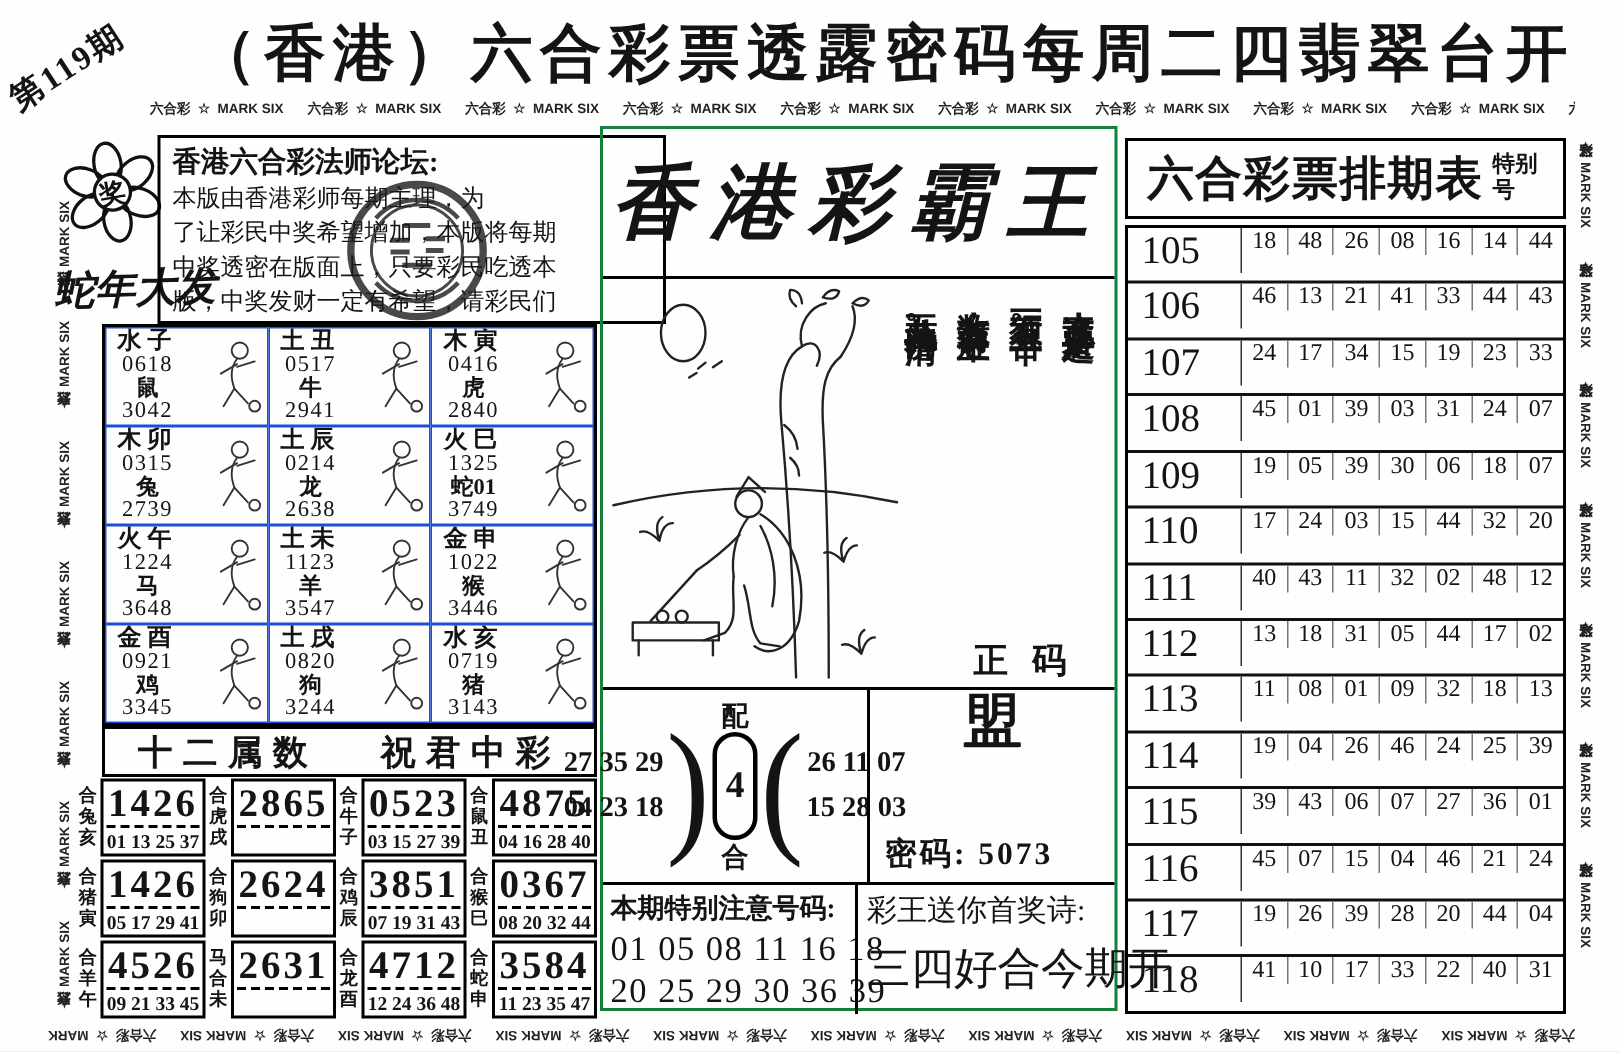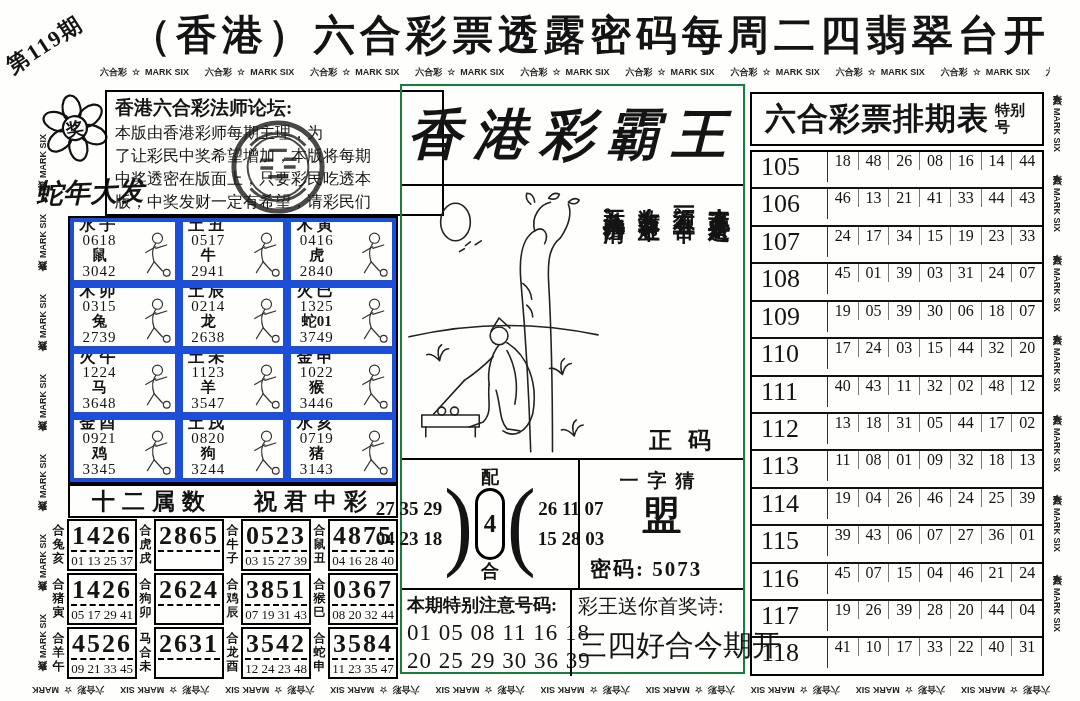--- a/index.html
+++ b/index.html
@@ -26,38 +26,38 @@
   .snake{position:absolute;left:36px;top:174px;width:132px;font-size:27px;font-weight:bold;
          font-style:italic;white-space:nowrap;transform:rotate(-2deg)}
   .forum{position:absolute;left:105px;top:90px;width:339px;height:126px;border:2px solid #000;
          padding:3px 8px;box-sizing:border-box}
   .forum-title{font-size:19px;font-weight:bold}
   .forum-body{font-size:16px;line-height:23px;text-align:justify}
   .stamp{position:absolute;left:122px;top:26px;width:98px;height:98px;opacity:.8}
 
   .zgrid{position:absolute;left:68px;top:216px;width:330px;height:268px;border:2px solid #000;
          box-sizing:border-box;display:grid;grid-template-columns:repeat(3,1fr);grid-template-rows:repeat(4,1fr)}
-  .zcell{border:4px solid #1d4ed8;display:flex;align-items:flex-end;padding:1px 2px;gap:16px;overflow:hidden;box-sizing:border-box}
+  .zcell{border:1px solid #1d4ed8;display:flex;align-items:center;padding:1px 2px;gap:16px;overflow:hidden;box-sizing:border-box}
   .zc-text{width:56%;text-align:center;line-height:1.02}
   .zc-stem{font-size:16px;font-weight:bold;letter-spacing:4px}
   .zc-num{font-size:15px;letter-spacing:1px}
   .zc-animal{font-size:15px;font-weight:bold}
   .zc-art{width:40%;height:90%}
 
   .pair-header{position:absolute;left:68px;top:484px;width:330px;height:34px;border:2px solid #000;
                box-sizing:border-box;display:flex;align-items:center;justify-content:center;gap:42px;
                font-size:23px;font-weight:bold;letter-spacing:7px}
   .pair-table{position:absolute;left:50px;top:518px;width:348px;height:160px;display:grid;grid-template-rows:repeat(3,1fr)}
   .prow{display:grid;grid-template-columns:repeat(4,1fr)}
   .pg{display:flex;align-items:stretch;padding:1px 0}
   .pg-label{width:17px;font-size:12px;font-weight:bold;line-height:1.15;display:flex;flex-direction:column;
             align-items:center;justify-content:center}
   .pg-body{flex:1;border:2px solid #000000;display:flex;flex-direction:column;box-sizing:border-box}
   .pg-big{font-size:26px;font-weight:bold;text-align:center;letter-spacing:2px;line-height:29px;flex:1}
-  .pg-small{font-size:13px;font-weight:normal;text-align:center;height:17px;line-height:17px;
+  .pg-small{font-size:13px;font-weight:bold;text-align:center;height:17px;line-height:17px;
             border-top:2px dashed #000;margin:0 2px;white-space:nowrap}
 
   
   .middle{position:absolute;left:400px;top:84px;width:345px;height:590px;border:2px solid #15803d;box-sizing:border-box}
   .m-title{height:98px;border-bottom:2px solid #000;display:flex;align-items:center;justify-content:center;
            font-size:54px;font-weight:bold;font-style:italic;letter-spacing:12px;white-space:nowrap}
   .m-content{position:relative;height:272px;border-bottom:2px solid #000}
   .illus{position:absolute;left:2px;top:0;width:198px;height:268px}
   .poem{position:absolute;right:6px;top:6px;height:232px;writing-mode:vertical-rl;text-orientation:upright;
         font-size:22px;font-weight:bold;letter-spacing:2px;line-height:35px}
@@ -597,22 +597,22 @@
         <div class="pg">
           <div class="pg-label">马<br>合<br>未</div>
           <div class="pg-body">
             <div class="pg-big">2631</div>
             <div class="pg-small"></div>
           </div>
         </div>
         <div class="pg">
           <div class="pg-label">合<br>龙<br>酉</div>
           <div class="pg-body">
-            <div class="pg-big">3542</div>
-            <div class="pg-small">12 24 23 48</div>
+            <div class="pg-big">4712</div>
+            <div class="pg-small">12 24 36 48</div>
           </div>
         </div>
         <div class="pg">
           <div class="pg-label">合<br>蛇<br>申</div>
           <div class="pg-body">
             <div class="pg-big">3584</div>
             <div class="pg-small">11 23 35 47</div>
           </div>
         </div>
       </div>
@@ -672,21 +672,20 @@
           </div>
           <div class="cap-label">合</div>
         </div>
         <div class="paren">(</div>
         <div class="match-nums">
           <div>26 11 07</div>
           <div>15 28 03</div>
         </div>
       </div>
       <div class="word-box">
-        <div class="wg-title">一字猜</div>
         <div class="wg-char">盟</div>
         <div class="wg-code">密码: 5073</div>
       </div>
     </div>
 
     <div class="m-bottom">
       <div class="attn">
         <div class="attn-title">本期特别注意号码:</div>
         <div class="attn-lines">
           <div>01 05 08 11 16 18</div>

